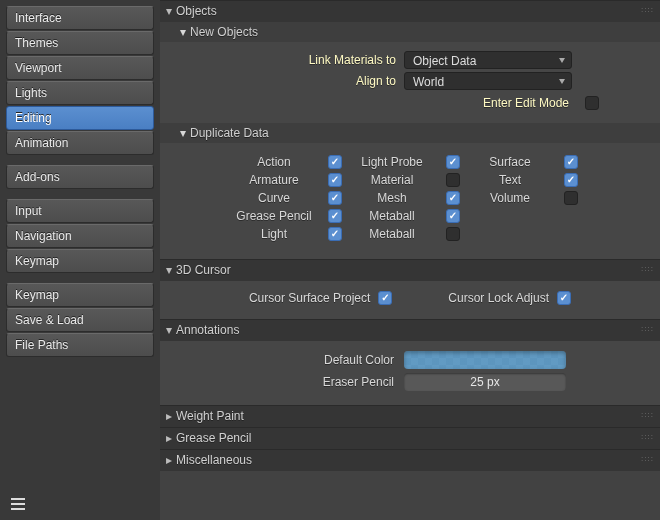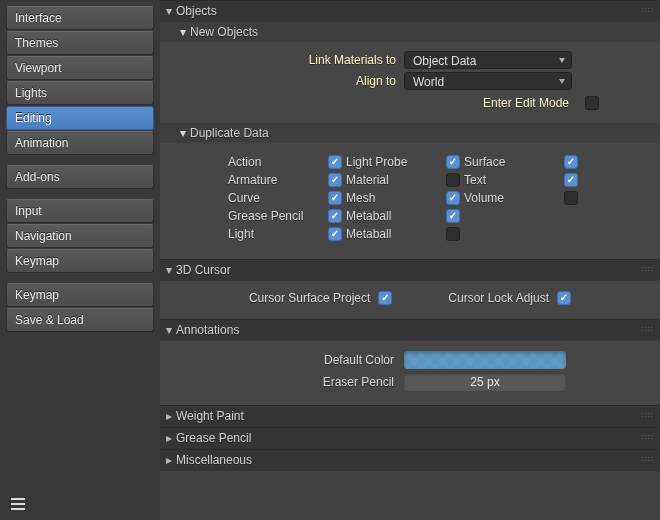--- a/index.html
+++ b/index.html
@@ -127,21 +127,21 @@
     padding: 2px 0 4px 0;
   }
   .dup-col { width: 114px; }
   .dup-item {
     display: flex;
     align-items: center;
     justify-content: flex-end;
     margin: 4px 0;
   }
   .dup-item .label {
-    text-align: left;
+    text-align: center;
     padding-right: 8px;
     flex: 1;
     color: #d8d8d8;
     text-shadow: 0 1px 0 #2a2a2a;
   }
   .cursor-row {
     display: flex;
     justify-content: center;
     align-items: center;
     gap: 56px;
@@ -214,20 +214,21 @@
         <div class="side-item">Add-ons</div>
       </div>
       <div class="side-group">
         <div class="side-item">Input</div>
         <div class="side-item">Navigation</div>
         <div class="side-item">Keymap</div>
       </div>
       <div class="side-group">
         <div class="side-item">Keymap</div>
         <div class="side-item">Save &amp; Load</div>
+        <div class="side-item">File Paths</div>
       </div>
     </div>
 </div>
 
 <div class="main">
 
   <div class="panel-header">
     <span class="tri">▾</span>
     <span class="title">Objects</span>
     <span class="grip">::::</span>

